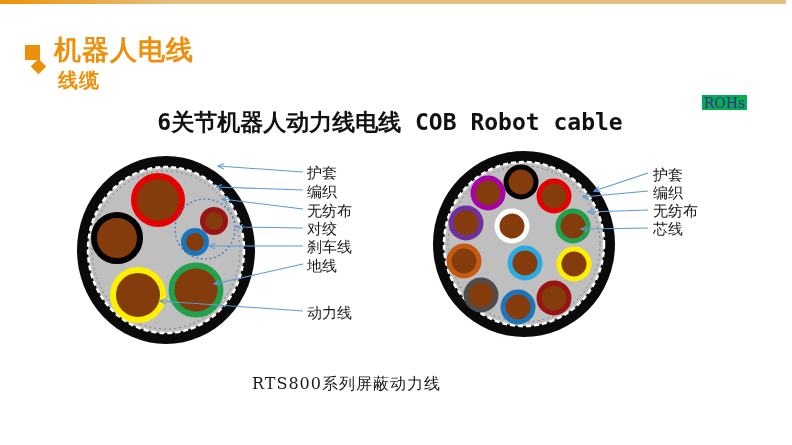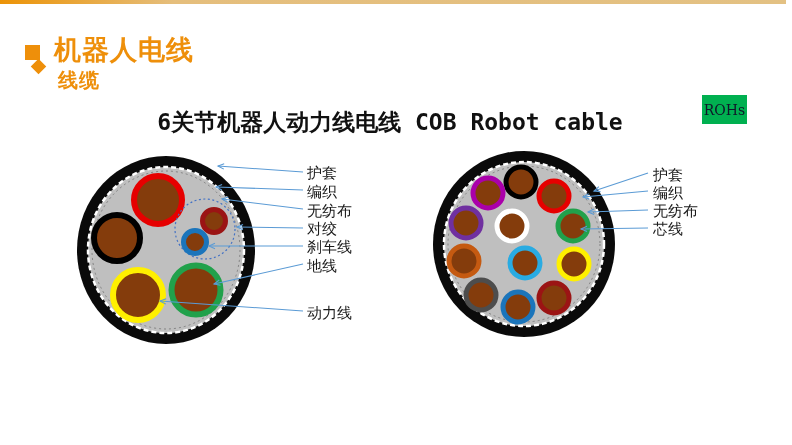--- a/index.html
+++ b/index.html
@@ -8,23 +8,23 @@
   .top-bar{position:absolute;top:0;left:0;width:786px;height:4px;
            background:linear-gradient(to right,#EC9306 0%,#E5BE7C 22%,#E3C183 100%);}
   .hdr-row{position:absolute;top:7px;left:25px;display:flex;align-items:center;gap:14px;margin-top:30px;}
   .hdr-square{width:15px;height:15px;background:#EE8F0A;margin-top:3px;}
   .hdr-title{color:#EE8F0A;font-size:27px;font-weight:bold;letter-spacing:1px;line-height:1;}
   .sub-row{position:absolute;top:41px;left:33px;display:flex;align-items:center;gap:14px;}
   .hdr-diamond{width:11px;height:11px;background:#EE8F0A;transform:rotate(45deg);margin-top:2px;}
   .sub-title{color:#EE8F0A;font-size:20px;font-weight:bold;letter-spacing:1px;line-height:1;margin-top:29px;}
   .main-title{position:absolute;top:107px;left:0;width:780px;text-align:center;
               font-family:"DejaVu Sans Mono",monospace;font-weight:bold;font-size:23px;color:#111;}
-  .badge{position:absolute;top:95px;left:702px;width:45px;height:29px;background:#00B050;
+  .badge{position:absolute;top:95px;left:702px;width:45px;height:15px;background:#00B050;
          display:flex;align-items:center;justify-content:center;
-         font-family:"DejaVu Serif",serif;font-size:14px;color:#0f172a;}
+         font-family:"DejaVu Serif",serif;font-size:14px;color:#4c1d95;}
   .caption{position:absolute;top:374px;left:252px;font-family:"DejaVu Serif",serif;
            font-size:16px;color:#1a1a1a;letter-spacing:1px;}
   .diagram{position:absolute;top:0;left:0;}
   svg text{font-family:"DejaVu Serif",serif;font-size:15px;fill:#1a1a1a;}
   .lead{stroke:#5B9BD5;stroke-width:1.1;fill:none;}
 </style>
 </head>
 <body>
 
 <div class="slide">
@@ -111,13 +111,14 @@
     </g>
 
     <g>
       <text x="653" y="180">护套</text>
       <text x="653" y="198">编织</text>
       <text x="653" y="216">无纺布</text>
       <text x="653" y="234">芯线</text>
     </g>
   </svg>
 
+  <div class="caption">RTS800系列屏蔽动力线</div>
 </div>
 
 </body></html>

